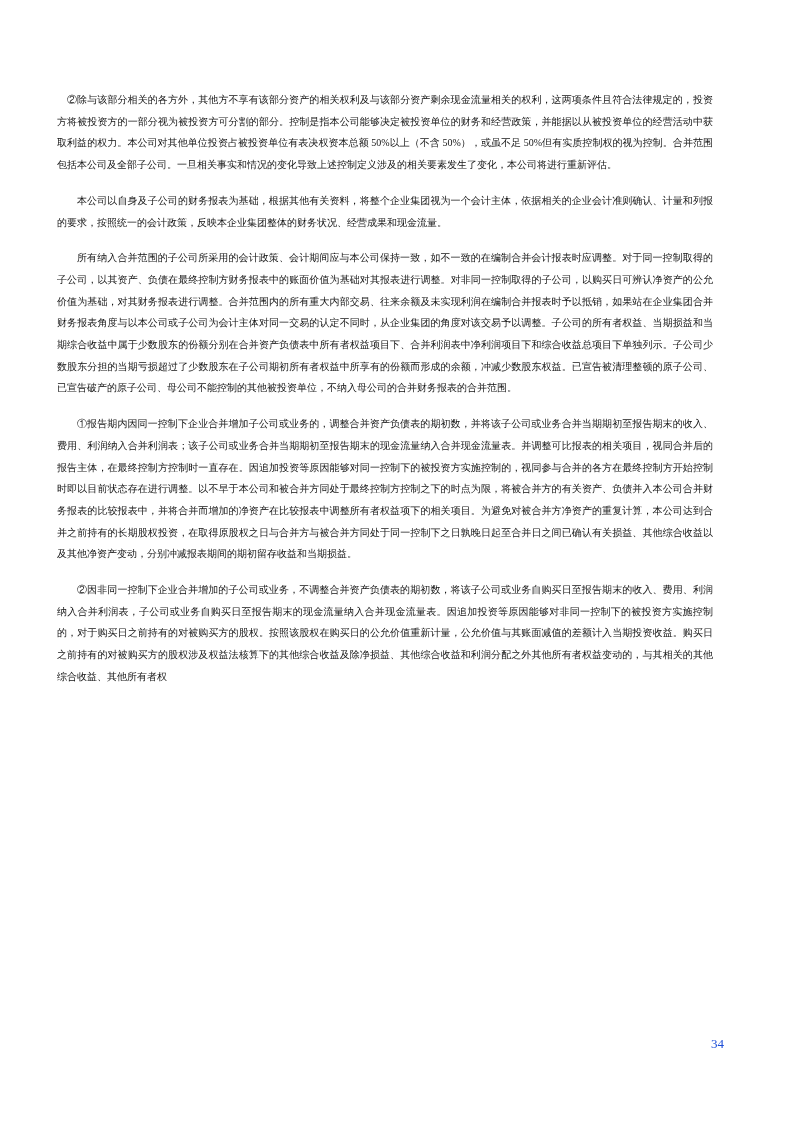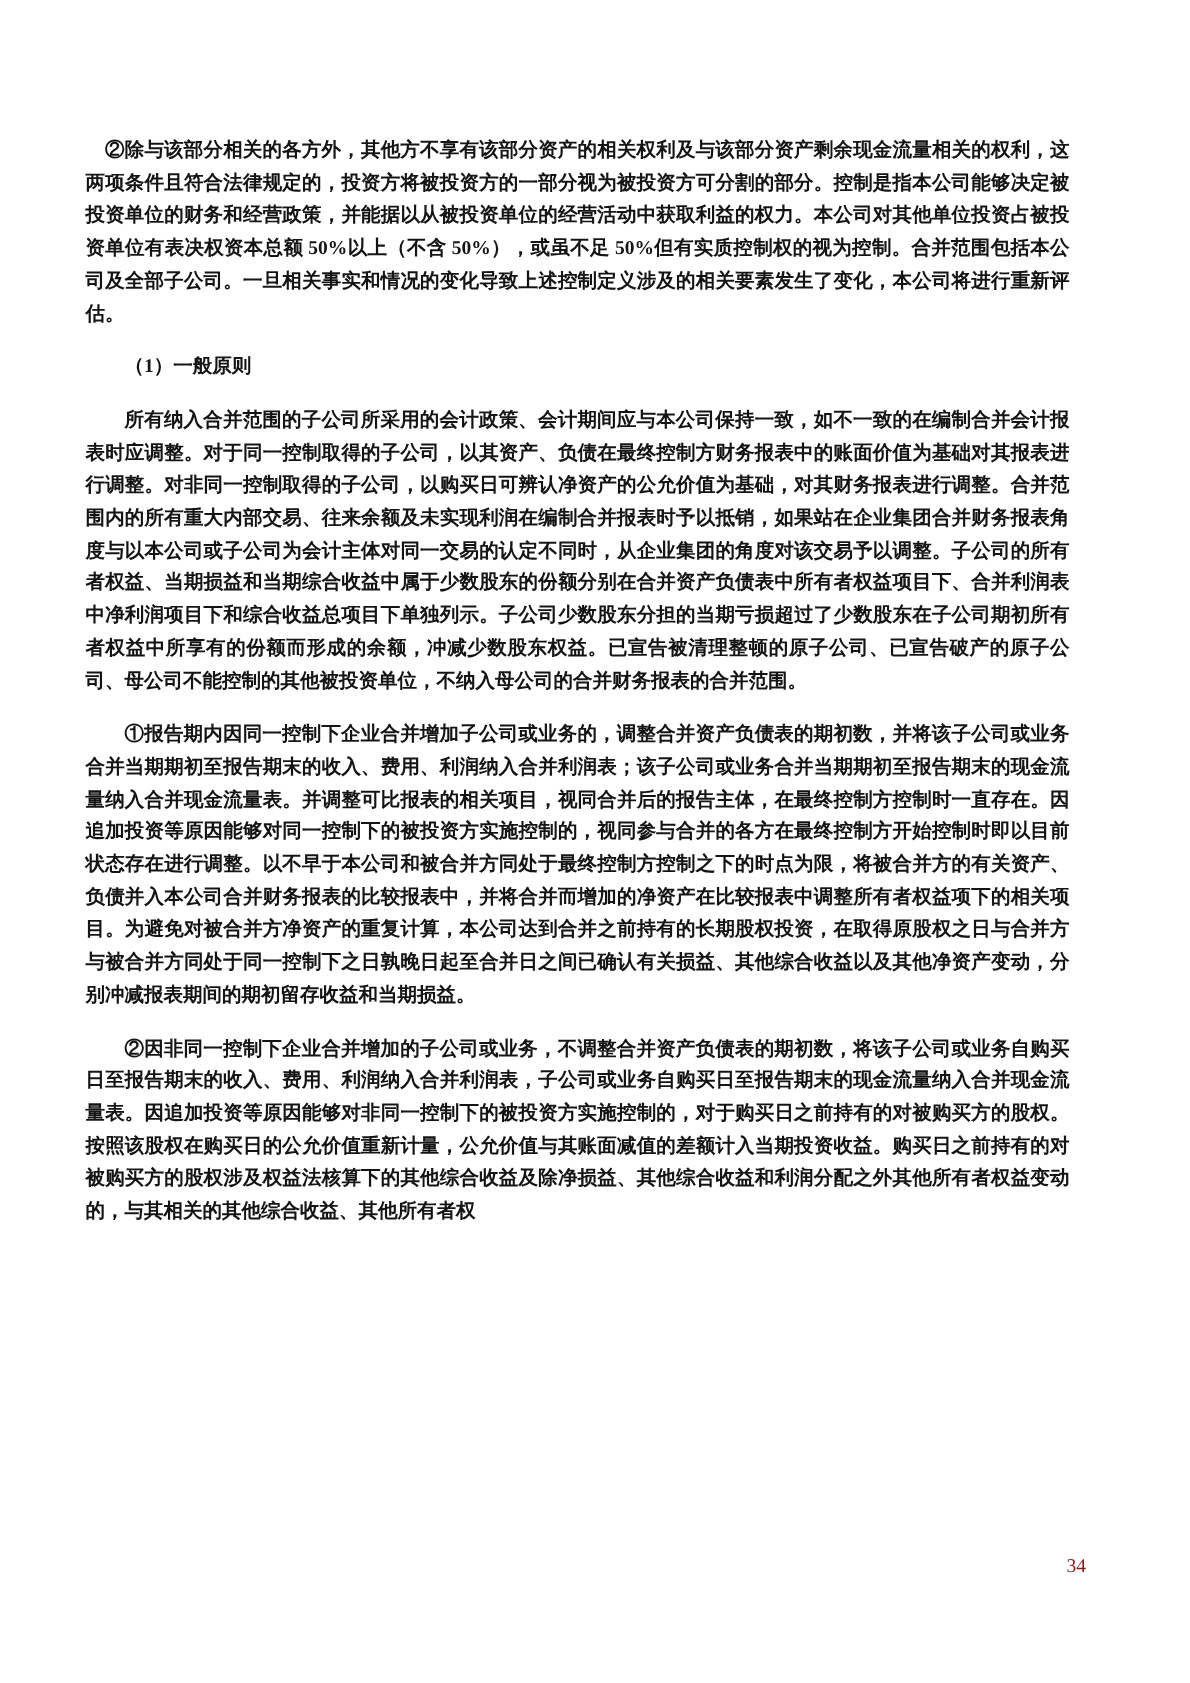--- a/index.html
+++ b/index.html
@@ -14,56 +14,55 @@
     background: #ffffff;
     overflow: hidden;
     font-family: "Liberation Serif", "DejaVu Serif", serif;
     color: #141414;
   }
   .content {
     position: absolute;
     left: 57px;
     top: 89px;
     width: 656px;
-    font-size: 13px;
+    font-size: 10px;
     line-height: 21.7px;
     text-align: justify;
-    font-weight: bold;
   }
   .content p {
     margin: 0 0 14px 0;
     word-break: break-all;
   }
   .para-indent-1 { text-indent: 1em; }
   .para-indent-2 { text-indent: 2em; }
   .heading {
     margin: 0 0 14px 0;
     text-indent: 2em;
     text-align: left;
   }
   .page-number {
     position: absolute;
     top: 1036px;
     right: 69px;
     font-size: 13px;
     line-height: 16px;
-    color: #7f1d1d;
+    color: #1d4ed8;
     text-align: right;
   }
 </style>
 </head>
 <body>
 
 <div class="page">
   <div class="content">
     <p class="para-indent-1">②除与该部分相关的各方外，其他方不享有该部分资产的相关权利及与该部分资产剩余现金流量相关的权利，这两项条件且符合法律规定的，投资方将被投资方的一部分视为被投资方可分割的部分。控制是指本公司能够决定被投资单位的财务和经营政策，并能据以从被投资单位的经营活动中获取利益的权力。本公司对其他单位投资占被投资单位有表决权资本总额 50%以上（不含 50%），或虽不足 50%但有实质控制权的视为控制。合并范围包括本公司及全部子公司。一旦相关事实和情况的变化导致上述控制定义涉及的相关要素发生了变化，本公司将进行重新评估。</p>
 
 
+    <p class="para-indent-2">本公司以自身及子公司的财务报表为基础，根据其他有关资料，将整个企业集团视为一个会计主体，依据相关的企业会计准则确认、计量和列报的要求，按照统一的会计政策，反映本企业集团整体的财务状况、经营成果和现金流量。</p>
 
-    <p class="heading">（1）一般原则</p>
 
     <p class="para-indent-2">所有纳入合并范围的子公司所采用的会计政策、会计期间应与本公司保持一致，如不一致的在编制合并会计报表时应调整。对于同一控制取得的子公司，以其资产、负债在最终控制方财务报表中的账面价值为基础对其报表进行调整。对非同一控制取得的子公司，以购买日可辨认净资产的公允价值为基础，对其财务报表进行调整。合并范围内的所有重大内部交易、往来余额及未实现利润在编制合并报表时予以抵销，如果站在企业集团合并财务报表角度与以本公司或子公司为会计主体对同一交易的认定不同时，从企业集团的角度对该交易予以调整。子公司的所有者权益、当期损益和当期综合收益中属于少数股东的份额分别在合并资产负债表中所有者权益项目下、合并利润表中净利润项目下和综合收益总项目下单独列示。子公司少数股东分担的当期亏损超过了少数股东在子公司期初所有者权益中所享有的份额而形成的余额，冲减少数股东权益。已宣告被清理整顿的原子公司、已宣告破产的原子公司、母公司不能控制的其他被投资单位，不纳入母公司的合并财务报表的合并范围。</p>
 
 
     <p class="para-indent-2">①报告期内因同一控制下企业合并增加子公司或业务的，调整合并资产负债表的期初数，并将该子公司或业务合并当期期初至报告期末的收入、费用、利润纳入合并利润表；该子公司或业务合并当期期初至报告期末的现金流量纳入合并现金流量表。并调整可比报表的相关项目，视同合并后的报告主体，在最终控制方控制时一直存在。因追加投资等原因能够对同一控制下的被投资方实施控制的，视同参与合并的各方在最终控制方开始控制时即以目前状态存在进行调整。以不早于本公司和被合并方同处于最终控制方控制之下的时点为限，将被合并方的有关资产、负债并入本公司合并财务报表的比较报表中，并将合并而增加的净资产在比较报表中调整所有者权益项下的相关项目。为避免对被合并方净资产的重复计算，本公司达到合并之前持有的长期股权投资，在取得原股权之日与合并方与被合并方同处于同一控制下之日孰晚日起至合并日之间已确认有关损益、其他综合收益以及其他净资产变动，分别冲减报表期间的期初留存收益和当期损益。</p>
 
     <p class="para-indent-2">②因非同一控制下企业合并增加的子公司或业务，不调整合并资产负债表的期初数，将该子公司或业务自购买日至报告期末的收入、费用、利润纳入合并利润表，子公司或业务自购买日至报告期末的现金流量纳入合并现金流量表。因追加投资等原因能够对非同一控制下的被投资方实施控制的，对于购买日之前持有的对被购买方的股权。按照该股权在购买日的公允价值重新计量，公允价值与其账面减值的差额计入当期投资收益。购买日之前持有的对被购买方的股权涉及权益法核算下的其他综合收益及除净损益、其他综合收益和利润分配之外其他所有者权益变动的，与其相关的其他综合收益、其他所有者权</p>
   </div>
 
   <div class="page-number">34</div>

